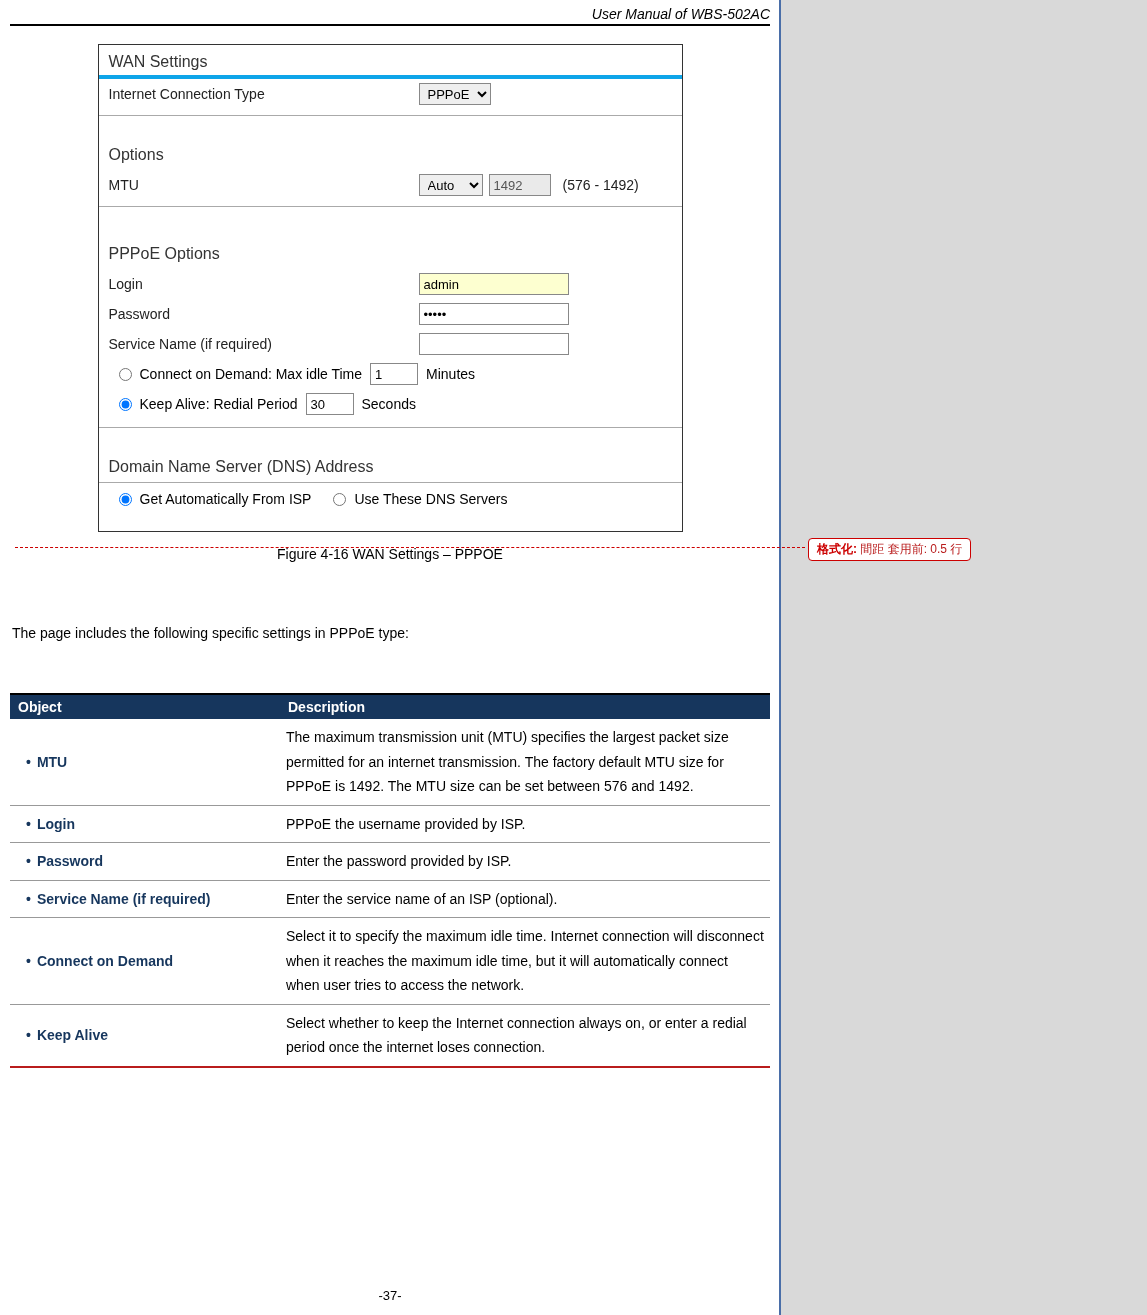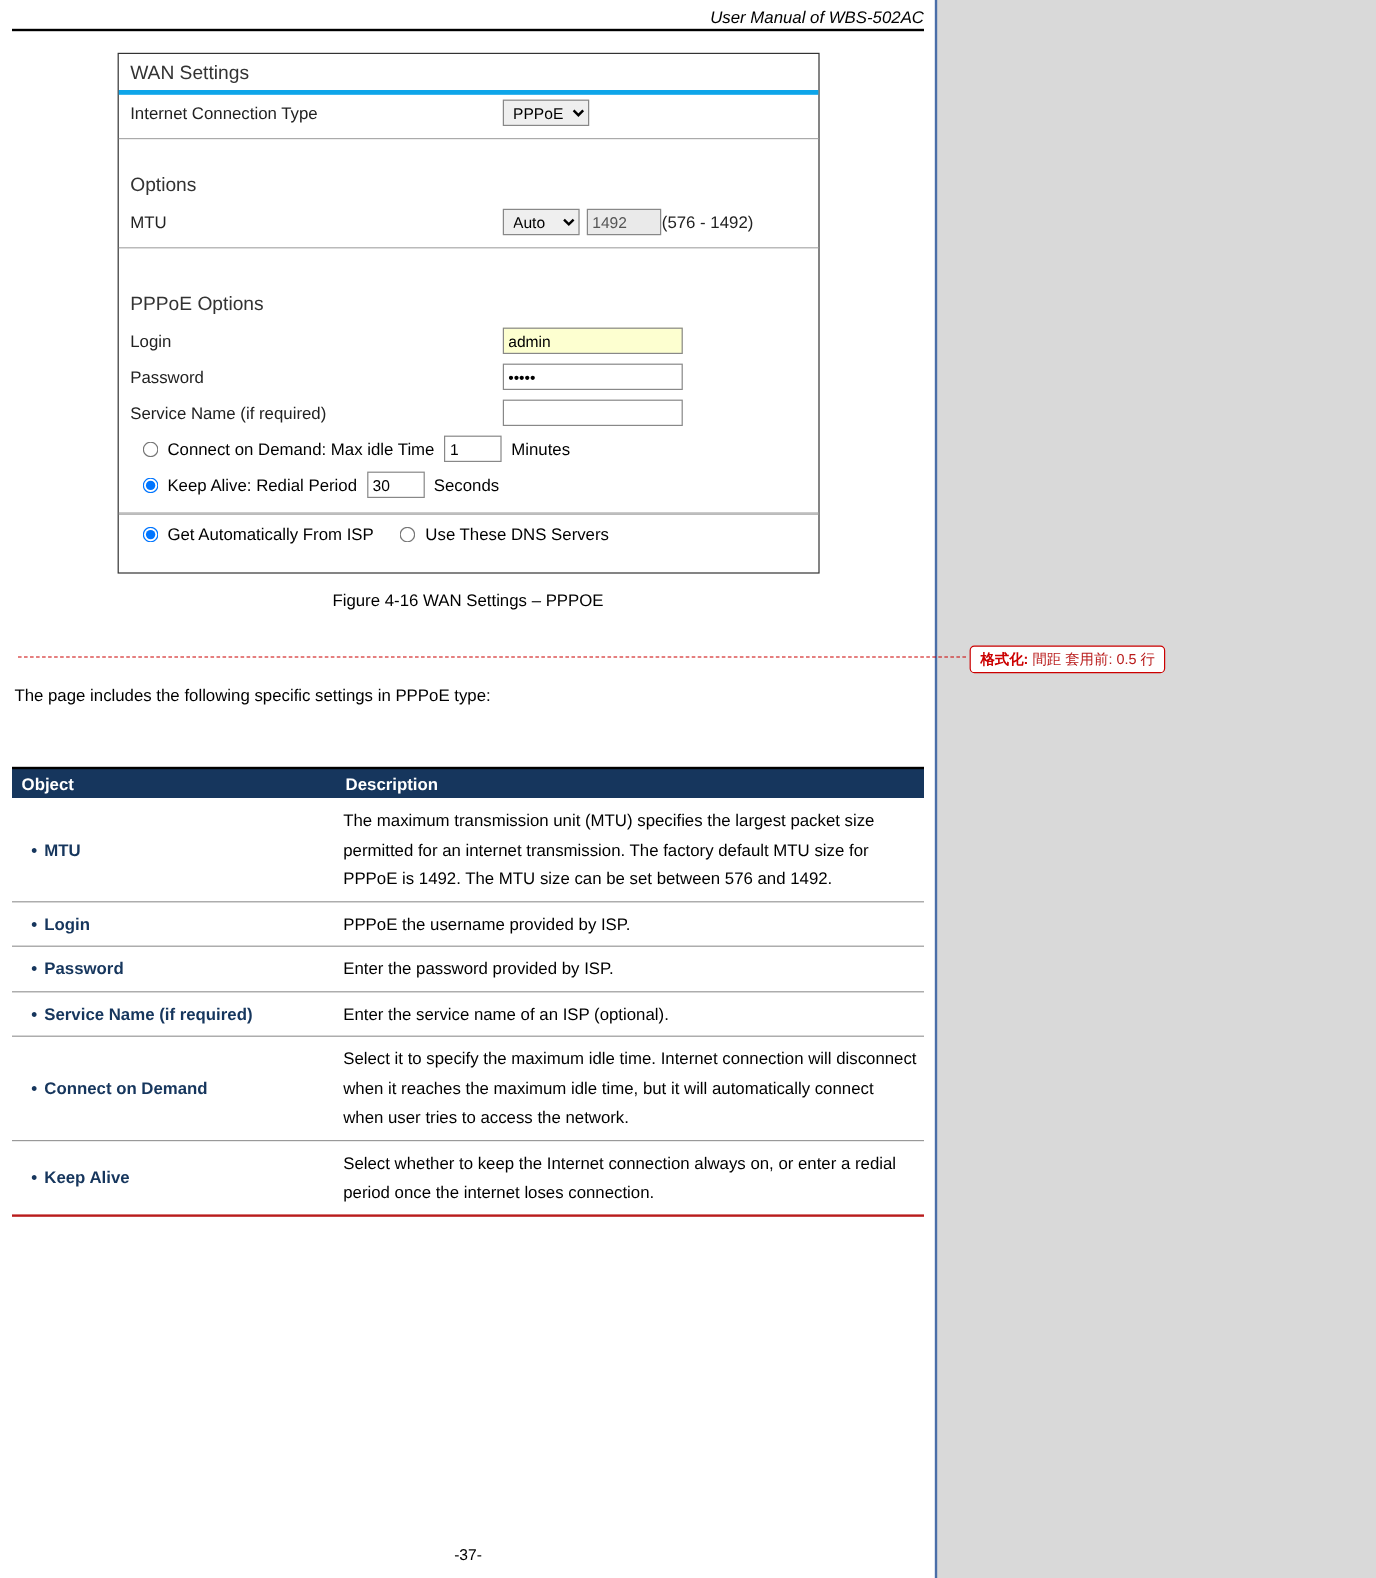--- a/index.html
+++ b/index.html
@@ -64,21 +64,21 @@
     input.fake {
       border: 1px solid #888;
       background: #fff;
       padding: 2px 4px;
       font-size: 13px;
       height: 22px;
     }
     input.fake.yellow { background: #fdffd0; }
     input.fake.grey { background: #eaeaea; color: #555; }
     input.fake.small { width: 48px; }
-    .hint { margin-left: 1px; color: #222; }
+    .hint { margin-left: 12px; color: #222; }
     .radio-row {
       display: flex;
       align-items: center;
       gap: 8px;
       padding: 4px 10px 4px 20px;
       font-size: 14px;
     }
     .radio-row.tight { padding-left: 20px; }
     .dns-panel { padding-bottom: 20px; }
     .figure-caption {
@@ -202,20 +202,21 @@
       </div>
       <div class="radio-row">
         <input type="radio" checked="" style="">
         <span>Keep Alive:  Redial Period</span>
         <input class="fake small" value="30" style="">
         <span>Seconds</span>
       </div>
     </div>
 
     <div class="dns-panel">
+      <div class="panel-label" style="padding-top:30px;">Domain Name Server (DNS) Address</div>
       <div class="radio-row tight" style="border-top:1px solid #aaa;padding-top:8px;">
         <input type="radio" checked="" style="">
         <span>Get Automatically From ISP</span>
         <span style="width:6px;"></span>
         <input type="radio" style="">
         <span>Use These DNS Servers</span>
       </div>
     </div>
   </div>
 

